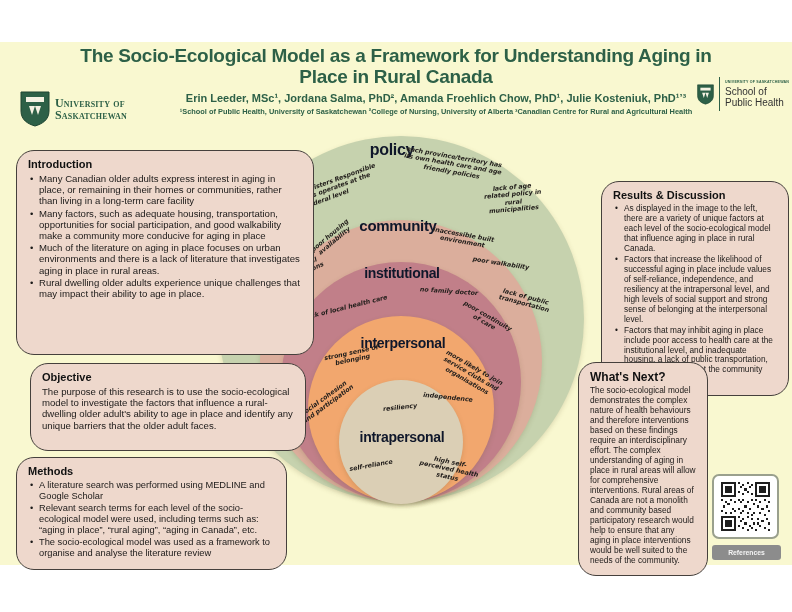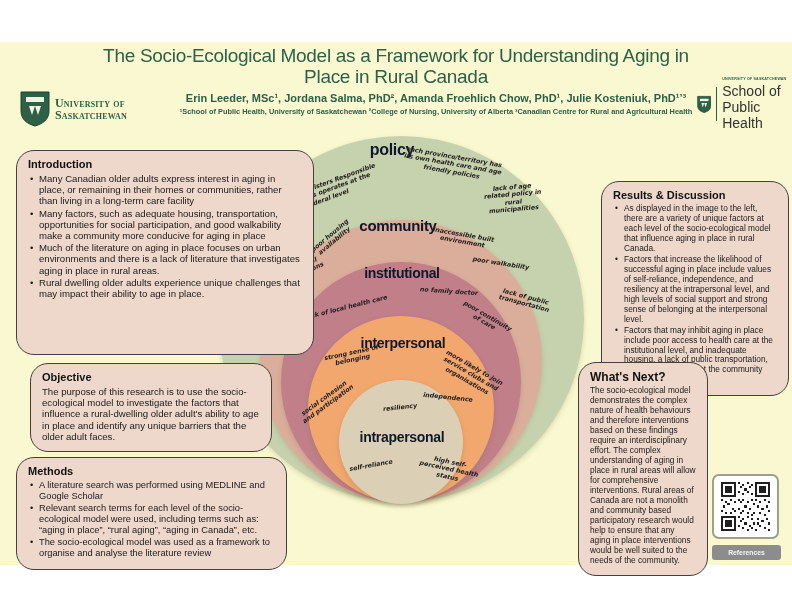--- a/index.html
+++ b/index.html
@@ -2,51 +2,51 @@
 <html><head>
 <meta charset="utf-8">
 <style>
   * { margin:0; padding:0; box-sizing:border-box; }
   body { font-family:"Liberation Sans", sans-serif; background:#fff; }
   .page { position:relative; width:792px; height:612px; background:#ffffff; overflow:hidden; }
   .poster-bg { position:absolute; left:0; top:42px; width:792px; height:523px; background:#f9f8d0; }
 
   
   .title-block { position:absolute; left:0; top:45px; width:792px; text-align:center; z-index:5; }
-  .title-line { font-size:19px; font-weight:normal; color:#2d6047; letter-spacing:-0.3px; line-height:1.12; white-space:nowrap;text-align:center; }
+  .title-line { font-size:19px; font-weight:bold; color:#2d6047; letter-spacing:-0.3px; line-height:1.12; white-space:nowrap;text-align:center; }
   .byline-block { position:absolute; left:40px; top:92px; width:792px; text-align:center; z-index:5; }
   .authors { font-size:11px; font-weight:bold; color:#2d6047; white-space:nowrap; }
   .affiliations { font-size:7.4px; font-weight:bold; color:#2d6047; margin-top:3px; white-space:nowrap; }
 
   .logo-left { position:absolute; left:20px; top:91px; display:flex; align-items:center; gap:5px; z-index:5; }
   .logo-left .wordmark { font-family:"Liberation Serif", serif; font-variant:small-caps; font-weight:bold; color:#2d6047; font-size:12px; line-height:1.0; letter-spacing:0.2px; }
   .logo-right { position:absolute; left:697px; top:77px; display:flex; align-items:center; gap:5px; z-index:5; }
   .logo-right .divider { width:1px; height:34px; background:#2d6047; }
   .logo-right .tiny { font-size:3.6px; font-weight:bold; color:#2d6047; letter-spacing:0.2px; text-transform:uppercase; margin-bottom:2px; }
-  .logo-right .sph { font-size:14px; color:#333; line-height:1.15; }
+  .logo-right .sph { font-size:10px; color:#333; line-height:1.15; }
 
   
   .ring { position:absolute; border-radius:50%; box-shadow:0 2px 5px rgba(90,80,40,0.18); }
   .ring-policy        { left:218px; top:136px; width:366px; height:366px; background:#c6d2ae; }
   .ring-community     { left:260px; top:220px; width:282px; height:282px; background:#dbae9c; }
   .ring-institutional { left:281px; top:262px; width:240px; height:240px; background:#c17f89; }
   .ring-interpersonal { left:308px; top:316px; width:186px; height:186px; background:#f2a76e; }
   .ring-intrapersonal { left:339px; top:380px; width:124px; height:124px; background:#dbcfb5; }
   .ring-label { position:absolute; transform:translate(-50%,-50%); font-weight:bold; color:#0f172a; z-index:2; letter-spacing:-0.3px; }
   .anno { position:absolute; z-index:2; font-family:"DejaVu Sans", sans-serif; font-style:italic; font-size:6.3px; line-height:1.18; color:#24201d; text-align:center; font-weight:bold; }
   .nw { white-space:nowrap; }
 
   
   .pbox { position:absolute; background:#eed8cc; border:1.2px solid #45403c; border-radius:18px; padding:7px 11px 9px 11px; z-index:6; color:#1c1a19; }
   .pbox h2 { font-size:11px; font-weight:bold; color:#111; margin-bottom:2px; }
   .blist { list-style:none; }
   .blist li { position:relative; padding-left:11px; margin-bottom:1px; }
   .blist li::before { content:"\2022"; position:absolute; left:2px; top:0; }
   .box-intro     { left:16px;  top:150px; width:298px; min-height:205px; font-size:9.6px; line-height:1.17; }
-  .box-objective { left:30px;  top:363px; width:242px; min-height:88px;  font-size:9.6px; line-height:1.17; }
+  .box-objective { left:30px;  top:363px; width:276px; min-height:88px;  font-size:9.6px; line-height:1.17; }
   .box-methods   { left:16px;  top:457px; width:271px; min-height:103px; font-size:9.3px; line-height:1.18; }
   .box-results   { left:601px; top:141px; width:188px; min-height:214px; font-size:8.3px; line-height:1.2;margin-top:40px; }
   .box-next      { left:578px; top:362px; width:130px; min-height:192px; font-size:8.3px; line-height:1.2; }
   .box-next h2   { font-size:12px; }
 
   
   .qr-frame { position:absolute; left:712px; top:474px; width:67px; height:65px; background:#fff; border:2px solid #9aa08d; border-radius:7px; padding:4px; z-index:6; }
   .qr-frame svg { width:100%; height:100%; }
   .refs-btn { position:absolute; left:712px; top:545px; width:69px; height:15px; background:#8c8c8c; border:none; border-radius:3px; color:#f4f4f4; font-size:6.8px; font-weight:bold; font-family:"Liberation Sans", sans-serif; z-index:6; cursor:pointer; }
 </style>

